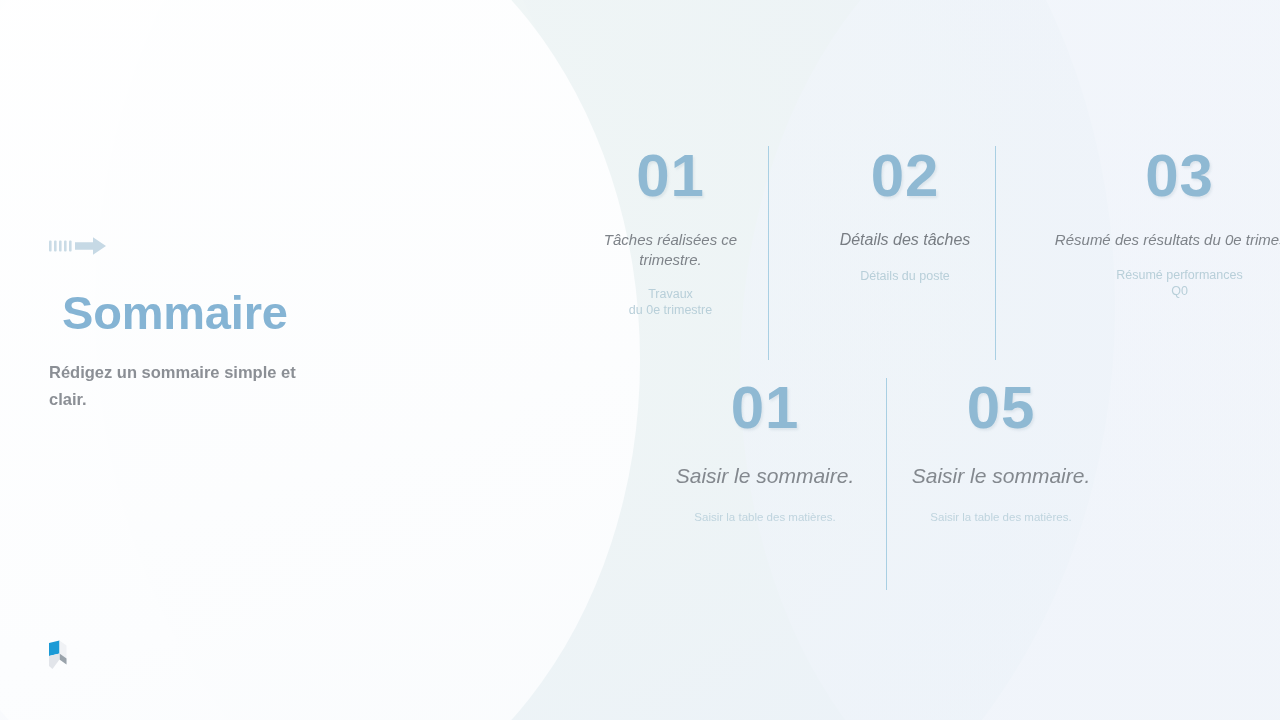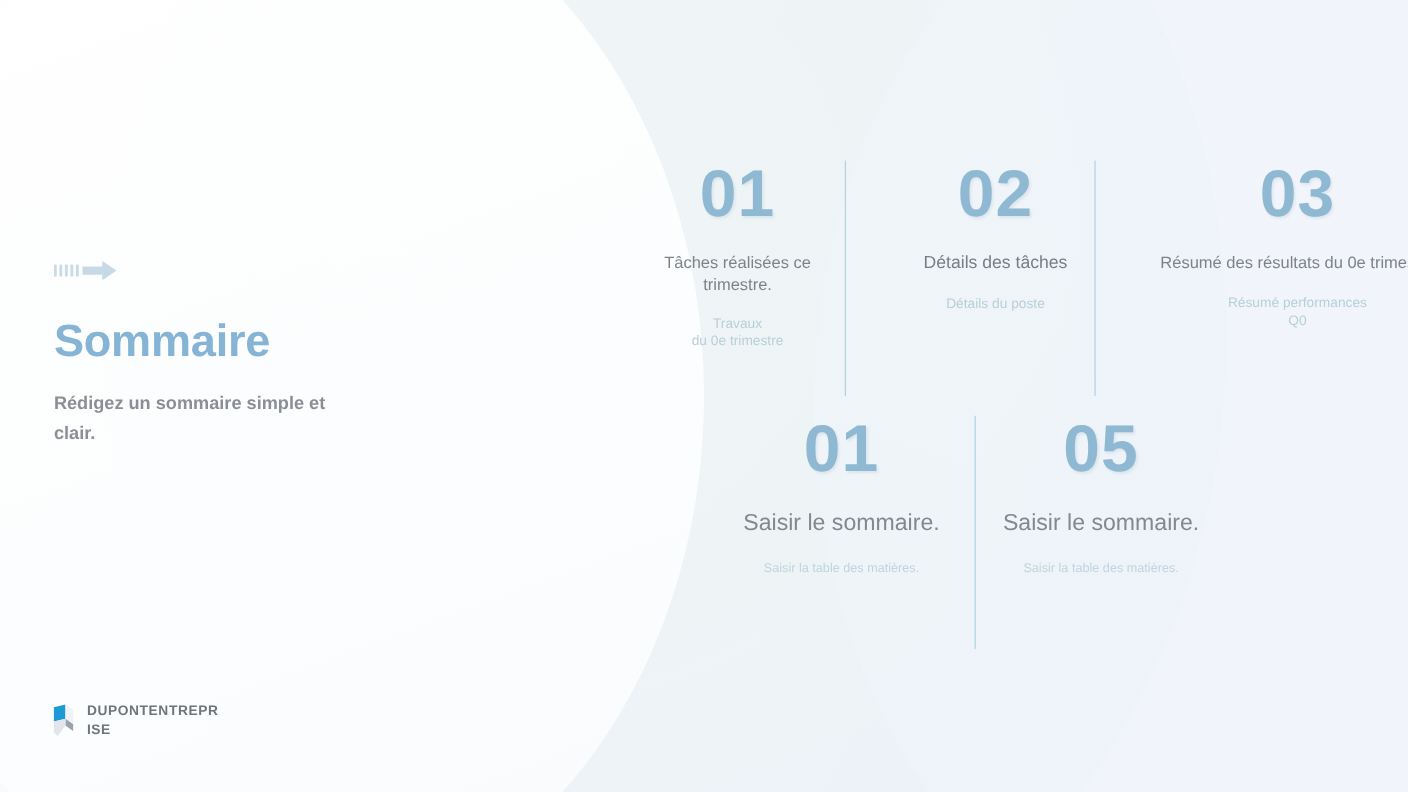--- a/index.html
+++ b/index.html
@@ -75,22 +75,22 @@
     position: absolute;
     left: 49px;
     top: 236px;
     width: 330px;
   }
   .arrow-icon {
     display: block;
     margin-bottom: 26px;
   }
   .left-title {
-    margin: 0;
-    font-size: 41px;
+    margin: 13px;
+    font-size: 47px;
     line-height: 1.05;
     font-weight: bold;
     color: #85b4d4;
     letter-spacing: -0.2px;
   }
   .left-desc {
     margin: 22px 0 0 0;
     font-size: 16.5px;
     line-height: 1.62;
     color: #8b8f95;
@@ -123,20 +123,21 @@
     line-height: 1;
     letter-spacing: 1px;
     text-shadow: 1.5px 2px 2.5px rgba(120,150,170,.16);
     margin-bottom: 24px;
   }
   .cell-title {
     font-size: 15px;
     color: #7e8389;
     line-height: 1.3;
     font-weight: normal;
+    font-style: italic;
   }
   .cell-title.lg {
     font-size: 16px;
     color: #787d83;
   }
   .cell-title.xl {
     font-size: 21px;
     color: #83888e;
   }
   .cell-sub {
@@ -250,16 +251,15 @@
 
   <div class="logo">
     <span class="logo-mark">
       <svg width="22" height="30" viewBox="0 0 22 30" xmlns="http://www.w3.org/2000/svg">
         <path d="M2 3 L12.5 0.5 L12.5 13.5 L2 16 Z" fill="#1b9ad6"></path>
         <path d="M12.5 0.5 L19.5 5.5 L19.5 24.5 L12.5 19.5 Z" fill="#f0f2f5"></path>
         <path d="M12.5 13.5 L19.5 18.5 L19.5 24.5 L12.5 19.5 Z" fill="#9aa3ab"></path>
         <path d="M2 16 L12.5 13.5 L12.5 19.5 L5.5 29 L2 26 Z" fill="#e2e5ea"></path>
       </svg>
     </span>
-    <span class="logo-text">DUPONTENTREPRISE</span>
   </div>
 
 </div>
 
 </body></html>

